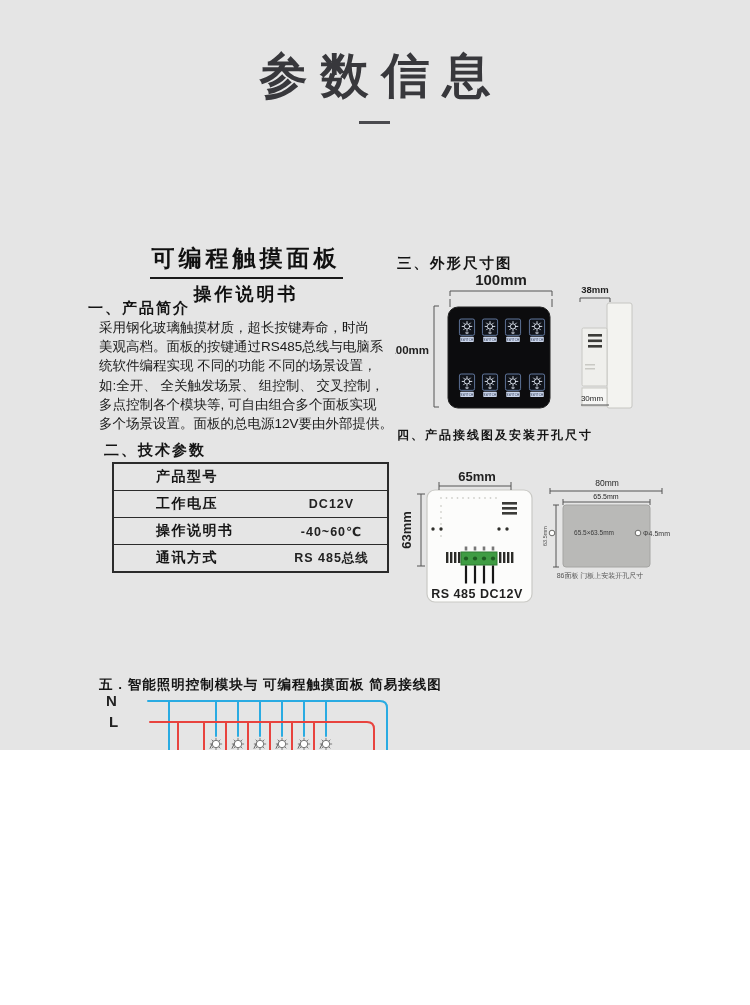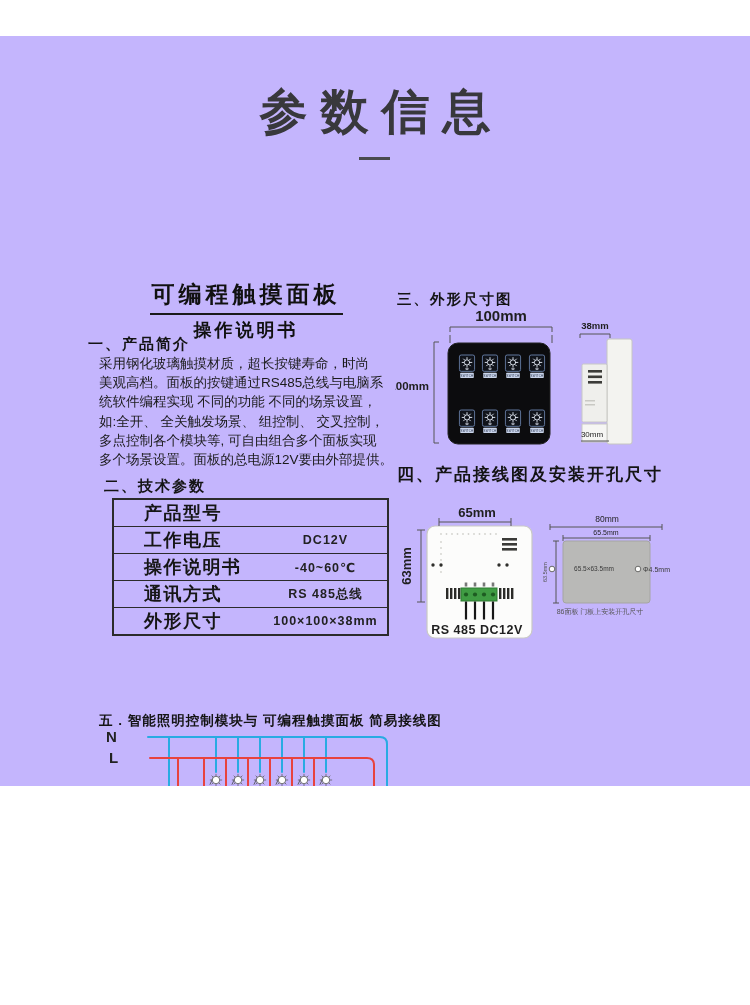--- a/index.html
+++ b/index.html
@@ -1,38 +1,38 @@
 <!DOCTYPE html>
 <html style="--neutral-wire: #29abe2; --live-wire: #e8433e; --bus-a-wire: #f7941d; --bus-b-wire: #5b5ea6; --signal-wire: #2b2b2b;"><head>
 <meta charset="utf-8">
 <style>
   html,body{margin:0;padding:0;background:#ffffff;}
-  .page{position:relative;width:750px;height:750px;background:#c4b5fd;overflow:hidden;
-        font-family:"Liberation Sans","DejaVu Sans",sans-serif;color:#1c1c1c;margin-top:36px;}
+  .page{position:relative;width:750px;height:750px;background:#e5e5e5;overflow:hidden;
+        font-family:"Liberation Sans","DejaVu Sans",sans-serif;color:#1c1c1c;}
   .main-title{position:absolute;top:44px;left:0;right:0;margin:0;text-align:center;
         font-size:48px;font-weight:700;letter-spacing:13px;color:#38383c;text-indent:13px;}
   .title-divider{position:absolute;top:121px;left:359px;width:31px;height:3px;background:#4a4a4e;}
   .manual-head{position:absolute;top:243px;left:100px;width:292px;text-align:center;}
   .manual-title{display:inline-block;font-size:23px;font-weight:700;letter-spacing:4px;
         color:#111;border-bottom:2px solid #1a1a1a;padding:0 2px 3px 2px;text-align:right;}
   .manual-subtitle{margin-top:3px;font-size:18px;font-weight:700;letter-spacing:3px;color:#111;}
   .h{position:absolute;font-weight:700;color:#141414;}
   .intro-h{top:299px;left:88px;font-size:15px;letter-spacing:2px;}
   .intro-text{position:absolute;top:318px;left:99px;width:300px;font-size:13.5px;
         line-height:19.2px;white-space:pre-line;color:#1b1b1b;}
   .specs-h{top:441px;left:104px;font-size:15px;letter-spacing:2px;}
   .spec-table{position:absolute;top:462px;left:112px;width:273px;border:2px solid #2b2b2b;}
   .spec-row{display:flex;align-items:center;height:26px;border-bottom:1px solid #2b2b2b;}
   .spec-row:last-child{border-bottom:none;}
-  .spec-label{flex:0 0 120px;padding-left:30px;font-size:18px;font-weight:700;
+  .spec-label{flex:0 0 120px;padding-left:42px;font-size:14px;font-weight:700;
         letter-spacing:1.5px;color:#161616;}
   .spec-value{flex:1;text-align:center;font-size:12.5px;font-weight:600;
         letter-spacing:1px;color:#222;}
   .dim-h{top:254px;left:397px;font-size:14.5px;letter-spacing:2px;}
-  .inst-h{top:427px;left:397px;font-size:17px;letter-spacing:2px;}
+  .inst-h{top:427px;left:397px;font-size:12px;letter-spacing:2px;}
   .wiring-h{top:676px;left:99px;font-size:13.5px;letter-spacing:1px;}
   .fig{position:absolute;}
   #fig-dimensions{top:268px;left:395px;}
   #fig-install{top:458px;left:395px;}
   #fig-wiring{top:683px;left:0px;}
   .dimline{stroke:#555;stroke-width:1;fill:none;}
   .dimtext{fill:#1f1f1f;}
   .wire{fill:none;stroke-width:2;stroke-linejoin:round;stroke-linecap:round;}
   .wire-neutral{stroke:var(--neutral-wire,#29abe2);}
   .wire-live{stroke:var(--live-wire,#e8433e);}
@@ -100,24 +100,20 @@
       <span class="spec-value">DC12V</span>
     </div>
     <div class="spec-row">
       <span class="spec-label">操作说明书</span>
       <span class="spec-value">-40~60℃</span>
     </div>
     <div class="spec-row">
       <span class="spec-label">通讯方式</span>
       <span class="spec-value">RS 485总线</span>
     </div>
-    <div class="spec-row">
-      <span class="spec-label">外形尺寸</span>
-      <span class="spec-value">100×100×38mm</span>
-    </div>
   </div>
 
   <div class="h dim-h">三、外形尺寸图</div>
 
   <svg id="fig-dimensions" class="fig" width="290" height="165" viewBox="0 0 290 165">
     <g>
       <path class="dimline" d="M55 23H157M55 23v5M157 23v5M55 39v-8M157 39v-8"></path>
       <text class="dimtext" x="106" y="17" font-size="15" font-weight="600" text-anchor="middle">100mm</text>
     </g>
     <g>

